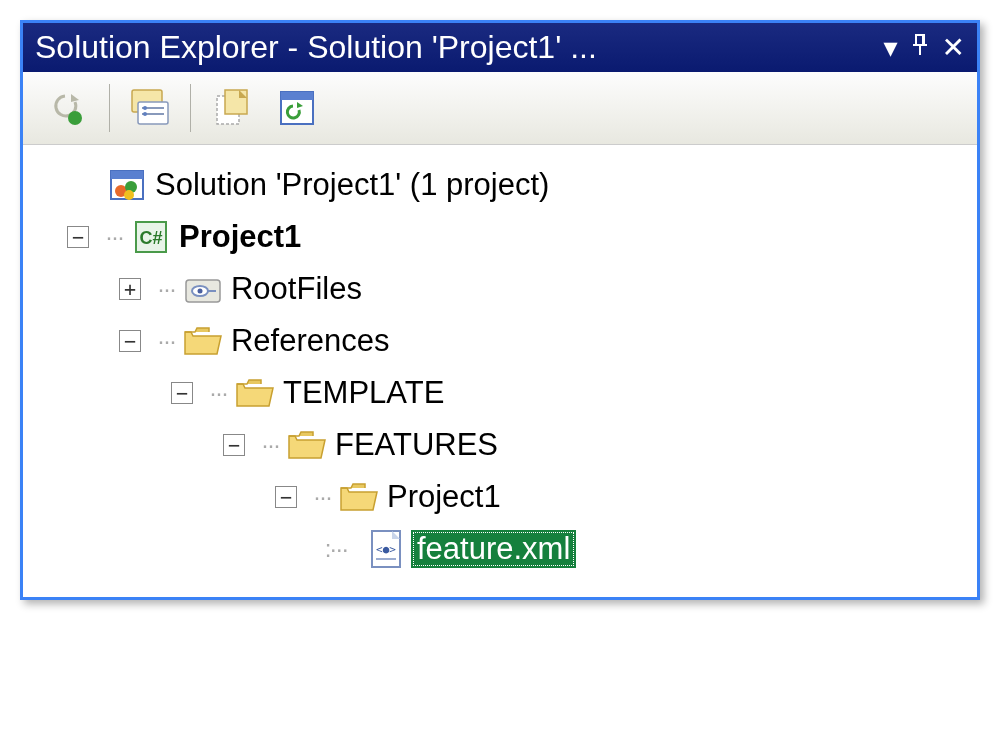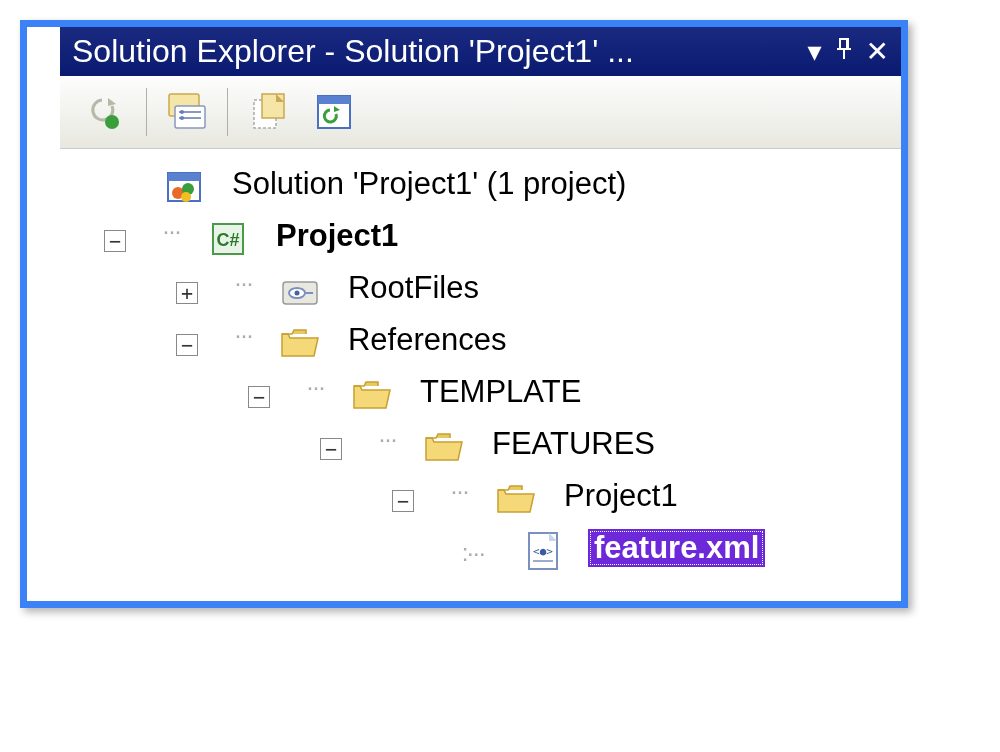--- a/index.html
+++ b/index.html
@@ -2,25 +2,24 @@
 <html><head>
   <meta charset="utf-8">
   <style>
     * { box-sizing: border-box; margin: 0; padding: 0; }
     body {
       font-family: Tahoma, Verdana, Arial, sans-serif;
       background: #fff;
       padding: 20px;
     }
     .panel {
-      width: 888px;
-      border: 7px solid #3b82f6;
+      width: 960px;
+      border: 3px solid #3b82f6;
       background: #fff;
       box-shadow: 4px 4px 8px rgba(0,0,0,0.3);
-      padding-left: 33px;
     }
     .titlebar {
       background: linear-gradient(#1a2a80, #0a1a70);
       color: #fff;
       font-size: 32px;
       font-weight: normal;
       padding: 6px 12px;
       display: flex;
       align-items: center;
       justify-content: space-between;
@@ -57,22 +56,22 @@
       align-items: center;
       justify-content: center;
       border-radius: 2px;
     }
     .tree {
       padding: 16px 20px 20px 30px;
       font-size: 31px;
     }
     .tree-row {
       display: flex;
-      align-items: flex-start;
-      gap: 22px;
+      align-items: center;
+      gap: 2px;
       margin-bottom: 4px;
       white-space: nowrap;
     }
     .indent-cell {
       width: 50px;
       height: 48px;
       display: flex;
       align-items: center;
       justify-content: center;
       position: relative;
@@ -105,26 +104,25 @@
       align-items: center;
       justify-content: center;
       flex-shrink: 0;
     }
     .tree-label {
       color: #000;
       padding: 1px 4px;
     }
     .tree-label.bold { font-weight: bold; }
     .tree-label.selected {
-      background: #6d28d9;
+      background: #15803d;
       color: #fff;
       outline: 1px dotted #fff;
       outline-offset: -3px;
       padding: 1px 6px;
-      font-weight: bold;
     }
   </style>
 </head>
 <body>
 
 <div class="panel">
 
   <div class="titlebar">
     <span class="titlebar-text">Solution Explorer - Solution 'Project1' ...</span>
     <div class="titlebar-controls">

